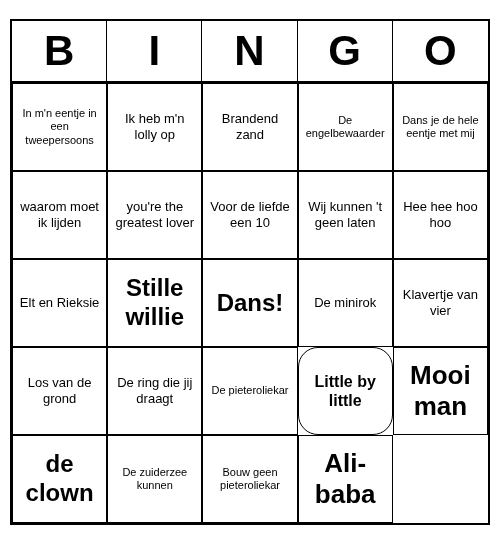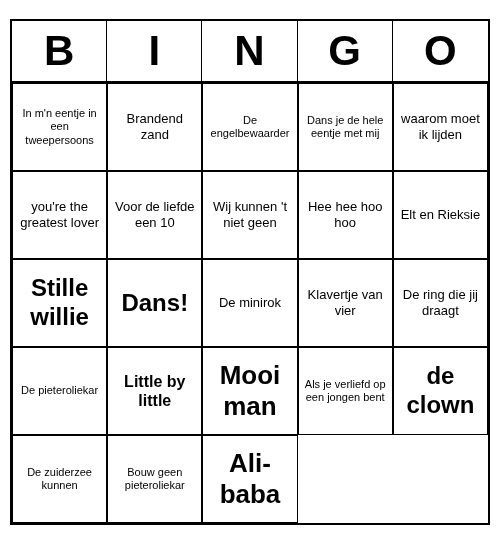--- a/index.html
+++ b/index.html
@@ -75,51 +75,53 @@
     }
 
     .bingo-cell.free {
       font-size: 24px;
       font-weight: bold;
     }
 
     .bingo-cell.medium-text {
       font-size: 16px;
       font-weight: bold;
+      border-radius: 20px;
     }
   </style>
 </head>
 <body>
 
 <div class="bingo-card">
   <div class="bingo-header">
   <div class="bingo-letter">B</div>
       <div class="bingo-letter">I</div>
       <div class="bingo-letter">N</div>
       <div class="bingo-letter">G</div>
       <div class="bingo-letter">O</div>
     </div>
   <div class="bingo-grid">
   <div class="bingo-cell small-text">In m'n eentje in een tweepersoons</div>
+      <div class="bingo-cell">Ik heb m'n lolly op</div>
       <div class="bingo-cell">Brandend zand</div>
       <div class="bingo-cell small-text">De engelbewaarder</div>
       <div class="bingo-cell small-text">Dans je de hele eentje met mij</div>
       <div class="bingo-cell">waarom moet ik lijden</div>
       <div class="bingo-cell">you're the greatest lover</div>
       <div class="bingo-cell">Voor de liefde een 10</div>
-      <div class="bingo-cell">Wij kunnen 't niet geen</div>
+      <div class="bingo-cell">Wij kunnen 't geen laten</div>
       <div class="bingo-cell">Hee hee hoo hoo</div>
       <div class="bingo-cell">Elt en Rieksie</div>
       <div class="bingo-cell large-text">Stille willie</div>
       <div class="bingo-cell free">Dans!</div>
       <div class="bingo-cell">De minirok</div>
       <div class="bingo-cell">Klavertje van vier</div>
+      <div class="bingo-cell">Los van de grond</div>
       <div class="bingo-cell">De ring die jij draagt</div>
       <div class="bingo-cell small-text">De pieteroliekar</div>
       <div class="bingo-cell medium-text">Little by little</div>
       <div class="bingo-cell xlarge-text">Mooi man</div>
-      <div class="bingo-cell small-text">Als je verliefd op een jongen bent</div>
       <div class="bingo-cell large-text">de clown</div>
       <div class="bingo-cell small-text">De zuiderzee kunnen</div>
       <div class="bingo-cell small-text">Bouw geen pieteroliekar</div>
       <div class="bingo-cell xlarge-text">Ali-baba</div>
     </div>
 </div>
 
 </body></html>

